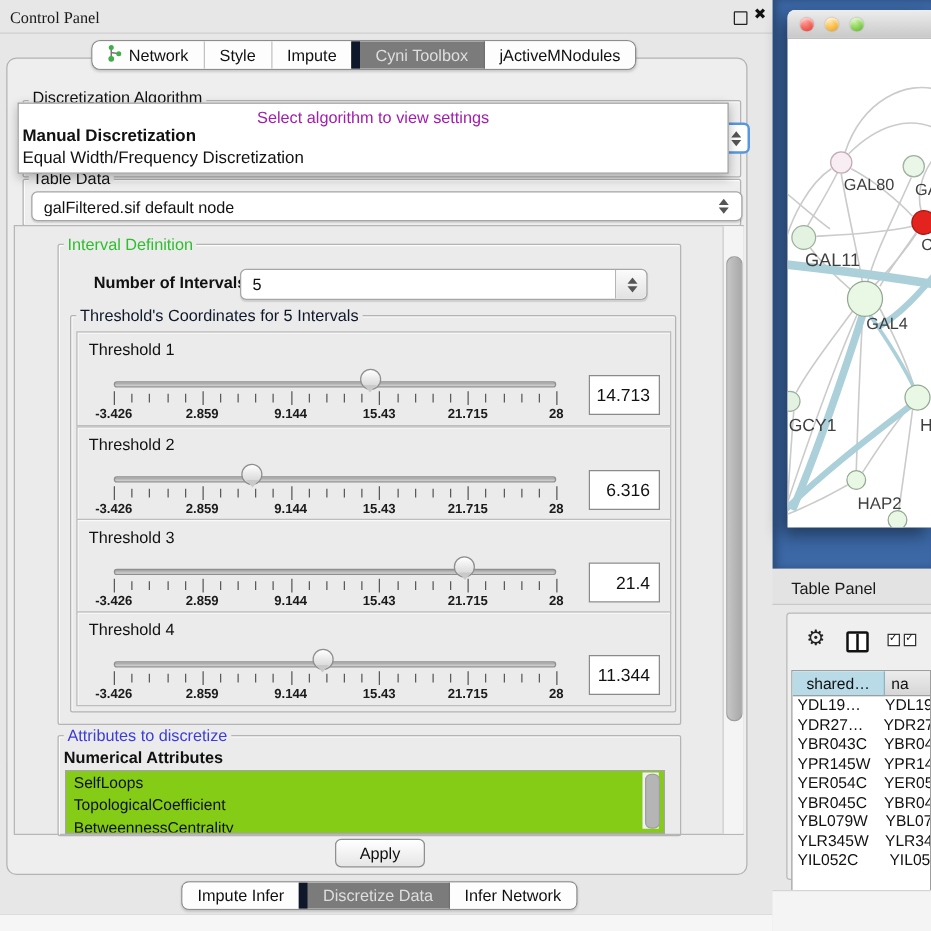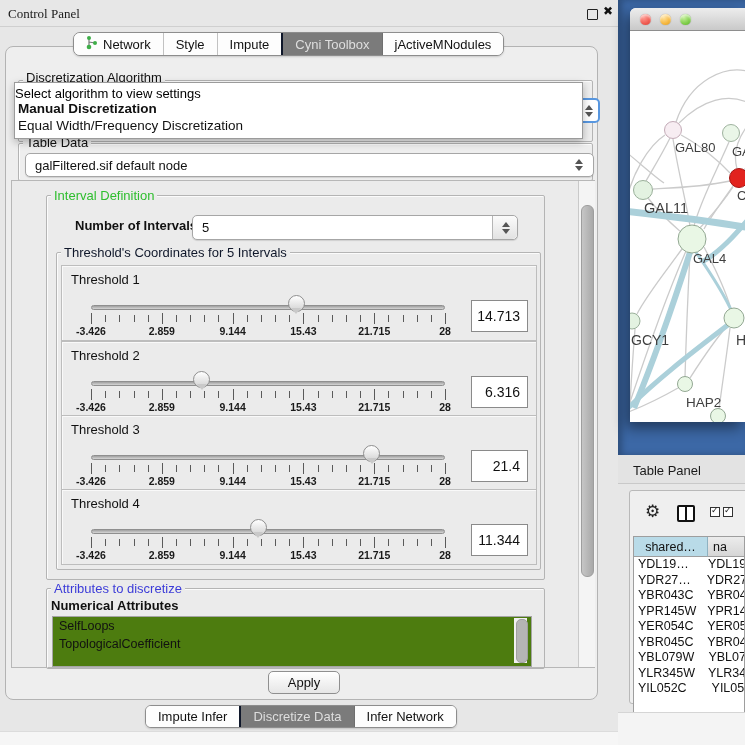--- a/index.html
+++ b/index.html
@@ -9,41 +9,41 @@
   
   #titlebar{left:0;top:0;width:618px;height:26px;border-bottom:1px solid #cfcfcf;}
   #titlebar .t{position:absolute;left:8px;top:6px;font-size:13px;color:#1a1a1a;font-family:Liberation Serif, serif;}
   #float-icon{position:absolute;left:587px;top:9px;width:9px;height:9px;border:1.5px solid #222;border-radius:1px;}
   #close-icon{position:absolute;left:603px;top:4px;font-family:"DejaVu Sans",sans-serif;font-size:12px;font-weight:bold;color:#111;}
   
   #top-tabs{left:73px;top:32px;height:22px;display:flex;border:1px solid #8d8d8d;border-radius:7px;
             overflow:hidden;background:#fff;z-index:20;box-shadow:0 1px 2px rgba(0,0,0,.15);}
   .seg{display:flex;align-items:center;justify-content:center;font-size:13px;padding:0 12px;background:#fdfdfd;color:#111;}
   .seg.light-sep{border-left:1px solid #c2c2c2;}
-  .seg.sel{background:#7b7b7b;color:#dedede;border-left:2px solid #0f172a;border-right:1px solid #6f6f6f;}
+  .seg.sel{background:#7b7b7b;color:#dedede;border-left:7px solid #0f172a;border-right:1px solid #6f6f6f;}
   .seg .nicon{margin-right:5px;display:inline-block;}
   
   #tab-panel{left:5px;top:46px;width:591px;height:652px;background:#eeeeee;border:1px solid #b3b3b3;border-radius:8px;}
   .group{position:absolute;border:1px solid #b4b4b4;box-shadow:inset 1px 1px 0 rgba(255,255,255,.8);border-radius:2px;}
   .gtitle{position:absolute;font-size:13px;padding:0 3px;background:#eeeeee;white-space:nowrap;z-index:3;}
   
   .combo{position:absolute;background:#fff;border:1px solid #a6a6a6;border-radius:5px;
          box-shadow:0 1px 1px rgba(0,0,0,.12);font-size:13px;display:flex;align-items:center;}
   .combo .txt{padding-left:9px;white-space:nowrap;overflow:hidden;}
   .updown{position:absolute;right:5px;top:50%;transform:translateY(-50%);width:9px;height:12px;}
   .updown:before,.updown:after{content:"";position:absolute;left:1px;border-left:4px solid transparent;border-right:4px solid transparent;}
   .updown:before{top:0;border-bottom:5px solid #555;}
   .updown:after{bottom:0;border-top:5px solid #555;}
   .spinbtn{position:absolute;right:0;top:0;bottom:0;width:24px;border-left:1px solid #b5b5b5;
            background:linear-gradient(#fbfbfb,#e2e2e2);border-radius:0 5px 5px 0;}
   .spinbtn .updown{right:7px;}
   
   #algo-popup{left:14px;top:82px;width:567px;height:55px;background:#fff;border:1px solid #9b9b9b;
               box-shadow:0 3px 8px rgba(0,0,0,.28);z-index:60;}
-  #algo-popup .prompt{position:absolute;left:0;right:0;top:3px;color:#000000;font-size:13px;}
+  #algo-popup .prompt{position:absolute;left:0;right:0;top:3px;text-align:center;color:#a21caf;font-size:13px;}
   #algo-popup .item{position:absolute;left:3px;right:3px;font-size:13.5px;white-space:nowrap;}
   #algo-popup .item.b{font-weight:bold;}
   #focus-frag{left:572px;top:98px;width:24px;height:21px;border:2px solid #5897e0;border-radius:5px;background:#fff;z-index:5;}
   
   #scrollpane{left:11px;top:180px;width:584px;height:488px;background:#ebebeb;border:1px solid #b7b7b7;box-sizing:border-box;}
   #vscroll-track{left:578px;top:181px;width:16px;height:486px;background:#f4f4f4;border-left:1px solid #c9c9c9;}
   #vscroll-thumb{left:581px;top:205px;width:11px;height:370px;background:linear-gradient(90deg,#c6c6c6,#a9a9a9);border:1px solid #9e9e9e;border-radius:6px;}
   .gtitle.inpane{background:#ebebeb;}
   
   .tpanel{position:absolute;left:61px;width:474px;height:74px;background:#ebebeb;border:1px solid #bdbdbd;box-shadow:inset 1px 1px 0 rgba(255,255,255,.7);}
@@ -51,21 +51,21 @@
   .track{position:absolute;left:29px;top:39px;width:354px;height:5px;border-radius:3px;
          background:linear-gradient(#9f9f9f,#d6d6d6);border:1px solid #8f8f8f;box-sizing:border-box;}
   .thumb{position:absolute;top:29px;width:15px;height:15px;border:1px solid #8f8f8f;border-radius:50%;
          background:linear-gradient(#ffffff,#d2d2d2);z-index:2;}
   .thumb:after{content:"";position:absolute;left:2.5px;top:12px;border-left:5px solid transparent;border-right:5px solid transparent;border-top:6px solid #c9c9c9;}
   .tick{position:absolute;width:1px;background:#5a5a5a;}
   .ticklab{position:absolute;top:59px;width:44px;margin-left:-22px;text-align:center;font-size:10.5px;font-weight:bold;color:#1a1a1a;}
   .vbox{position:absolute;left:409px;top:34px;width:57px;height:32px;background:#fff;border:1px solid #8a8a8a;
         font-size:14px;display:flex;align-items:center;justify-content:flex-end;padding-right:7px;box-sizing:border-box;}
   
-  #attr-list{left:52px;top:616px;width:478px;height:49px;background:#4d7c0f;border:1px solid #a5a5a5;overflow:hidden;}
+  #attr-list{left:52px;top:616px;width:478px;height:49px;background:#84cc16;border:1px solid #a5a5a5;overflow:hidden;}
   #attr-list .li{font-size:12.5px;line-height:18px;padding-left:6px;white-space:nowrap;}
   #attr-scroll{left:514px;top:618px;width:13px;height:45px;background:#f1f1f1;}
   #attr-thumb{left:516px;top:619px;width:10px;height:42px;background:#b5b5b5;border:1px solid #a0a0a0;border-radius:5px;}
   
   #apply-btn{left:268px;top:671px;width:70px;height:21px;border:1px solid #8f8f8f;border-radius:5px;
              background:linear-gradient(#ffffff,#e6e6e6);font-size:13px;display:flex;align-items:center;justify-content:center;}
   #bottom-tabs{left:145px;top:705px;height:21px;display:flex;border:1px solid #8d8d8d;border-radius:6px;overflow:hidden;background:#fff;z-index:5;box-shadow:0 1px 2px rgba(0,0,0,.15);}
   #bottom-strip-l{left:0;top:731px;width:618px;height:14px;background:#f6f6f6;border-top:1px solid #dcdcdc;}
   
   #desktop{left:618px;top:0;width:127px;height:455px;background:#3c68a6;box-shadow:inset 4px 0 6px rgba(0,0,0,.25);}
@@ -319,20 +319,21 @@
       <div class="vbox">11.344</div>
     </div>
   </div>
 
 <div class="group" style="left:46px;top:588px;width:497px;height:79px;"></div>
 <div class="gtitle inpane" style="left:51px;top:581px;color:#3c3cd8;">Attributes to discretize</div>
 <div class="abs" style="left:51px;top:598px;font-size:13px;font-weight:bold;">Numerical Attributes</div>
 <div id="attr-list" class="abs">
     <div class="li">SelfLoops</div>
     <div class="li">TopologicalCoefficient</div>
+    <div class="li">BetweennessCentrality</div>
   </div>
 <div id="attr-scroll" class="abs"></div>
 <div id="attr-thumb" class="abs"></div>
 
 <div id="apply-btn" class="abs">Apply</div>
 <div id="bottom-tabs" class="abs">
     <div class="seg">
       <span>Impute Infer</span>
     </div>
     <div class="seg sel">

